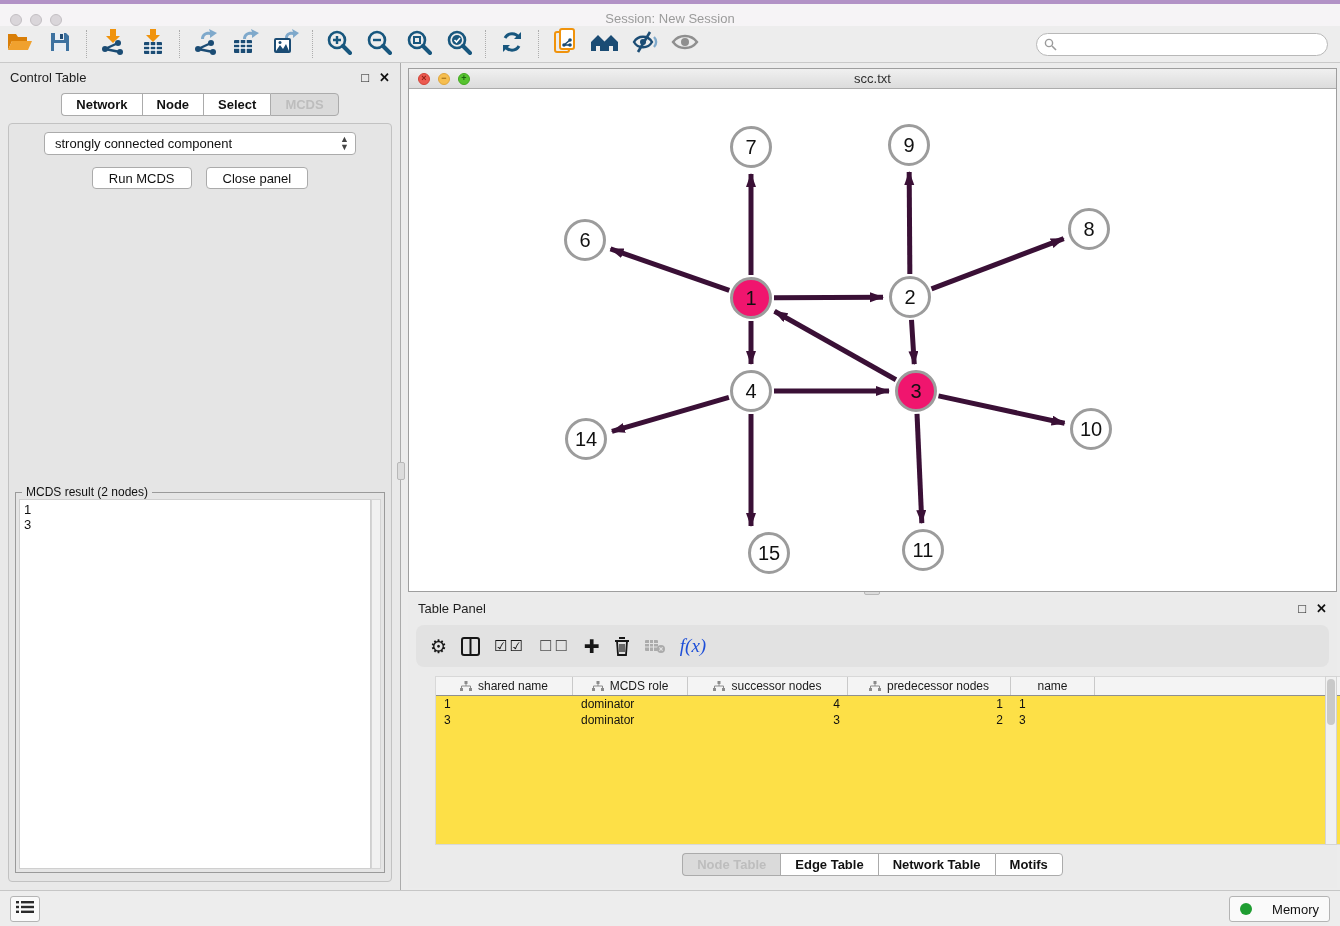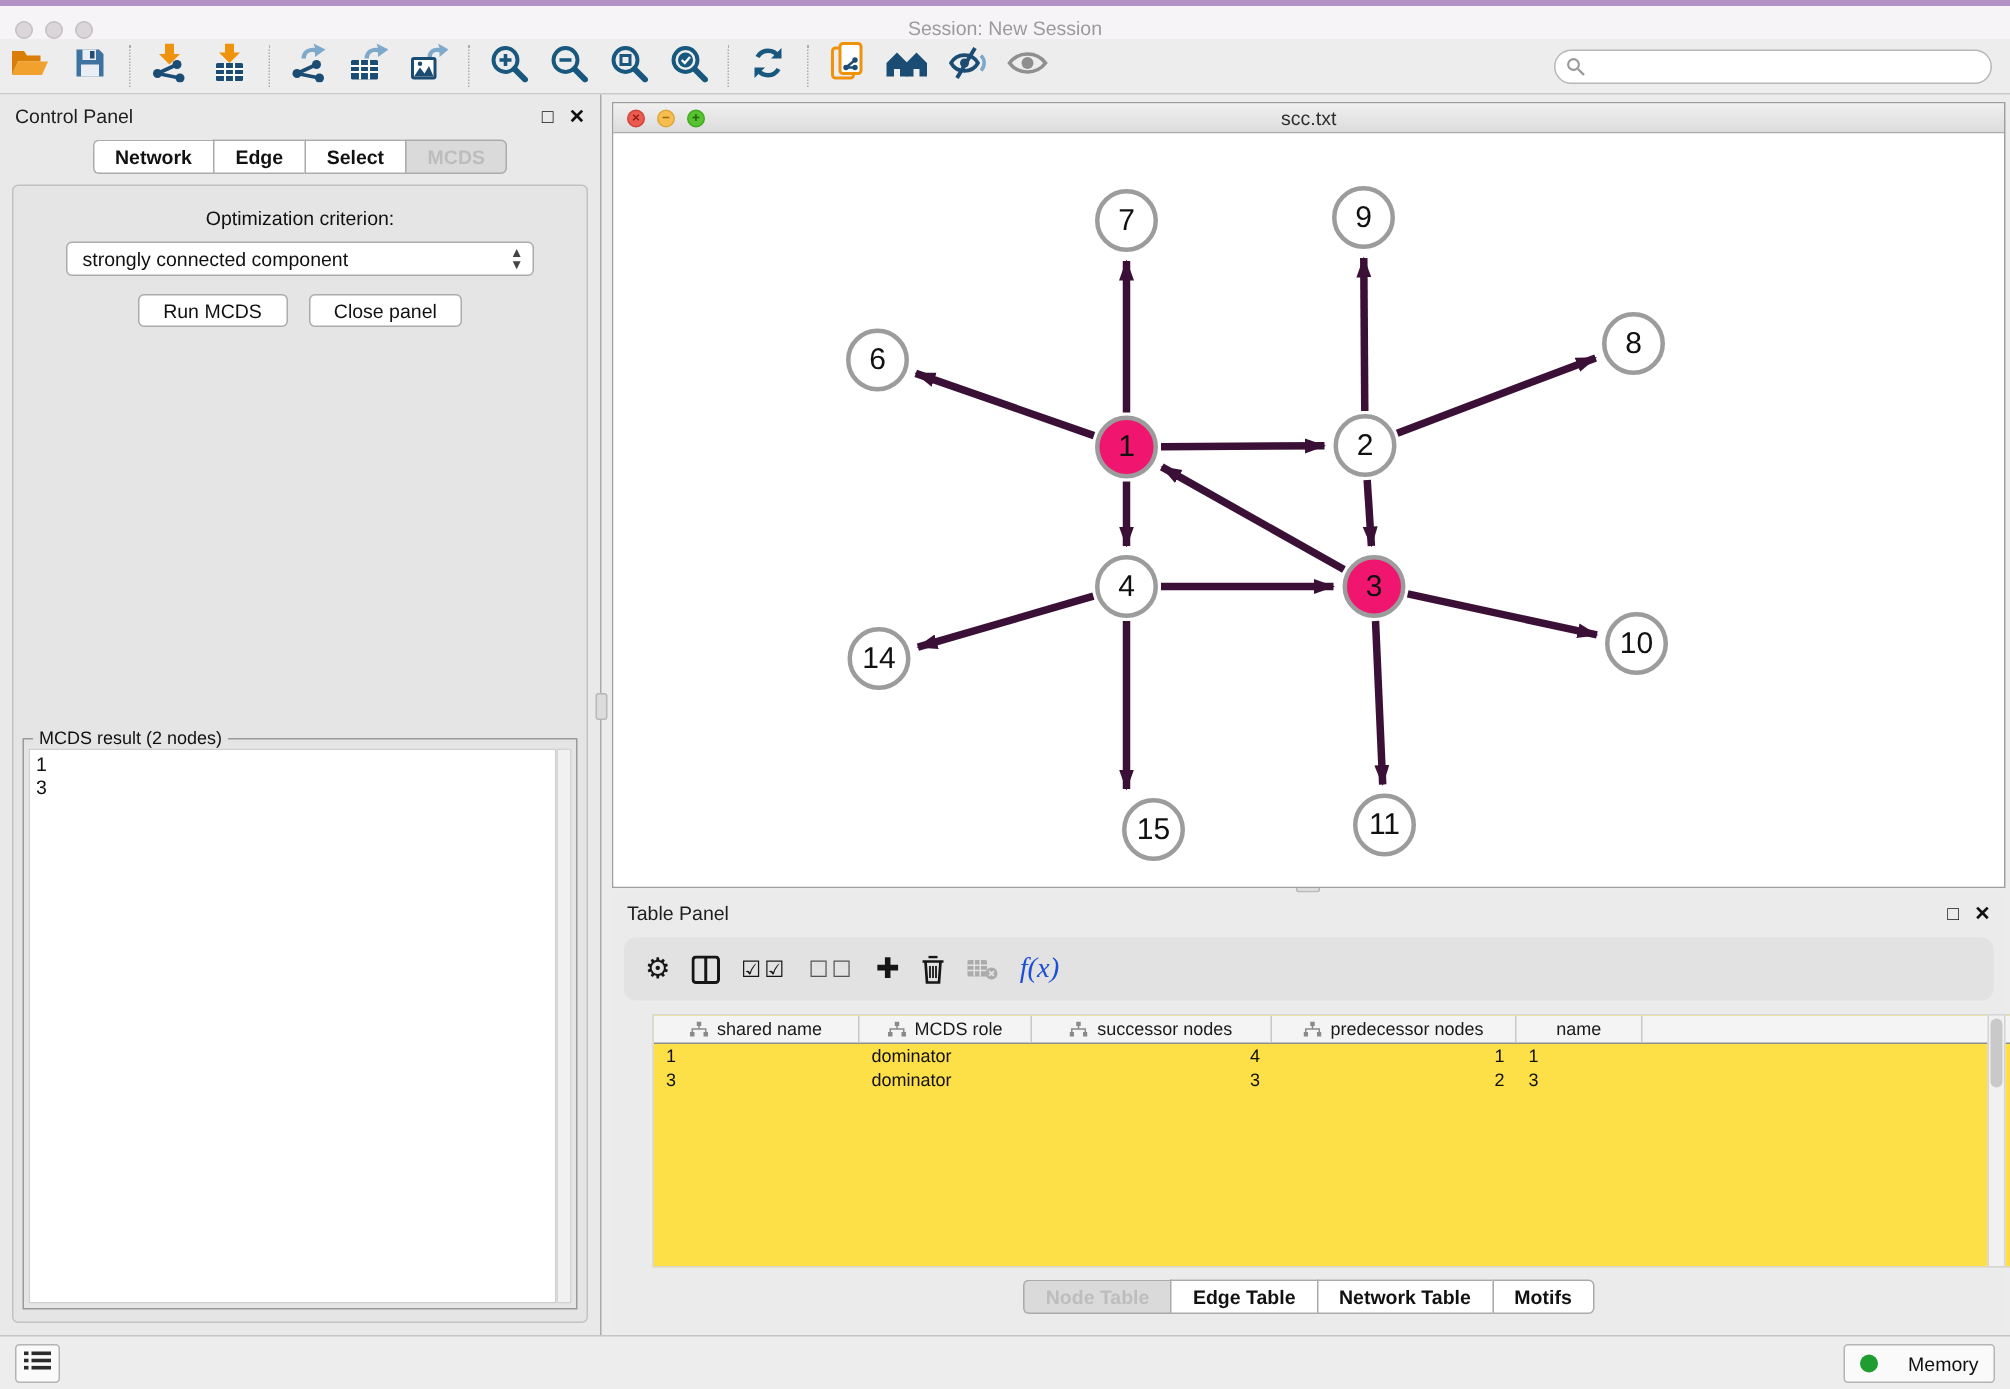--- a/index.html
+++ b/index.html
@@ -227,34 +227,33 @@
       <span><svg width="13" height="13" viewBox="0 0 13 13">
             <circle cx="5" cy="5" r="3.6" fill="none" stroke="#9A9A9A" stroke-width="1.4"></circle>
             <path d="M8 8 L12 12" stroke="#9A9A9A" stroke-width="1.6"></path>
           </svg></span>
       <input type="text" placeholder="" style="">
     </div>
   </div>
 
   <div class="control-panel">
     <div class="cp-header">
-      <span>Control Panel</span>
+      <span>Control Table</span>
       <span class="panel-ctls">
         <span style="font-weight:normal;">□</span>
         <span>✕</span>
       </span>
     </div>
     <div class="cp-tabs" id="cp-tabs">
         <span class="tab">Network</span>
-        <span class="tab">Edge</span>
+        <span class="tab">Node</span>
         <span class="tab">Select</span>
         <span class="tab active">MCDS</span>
       </div>
     <div class="cp-inner">
-      <div class="opt-label">Optimization criterion:</div>
       <div class="dropdown">
         <span>strongly connected component</span>
         <span class="chevrons">
             <span>▲</span>
             <span>▼</span>
           </span>
       </div>
       <div class="btn-row">
         <button class="push-btn">Run MCDS</button>
         <button class="push-btn">Close panel</button>

